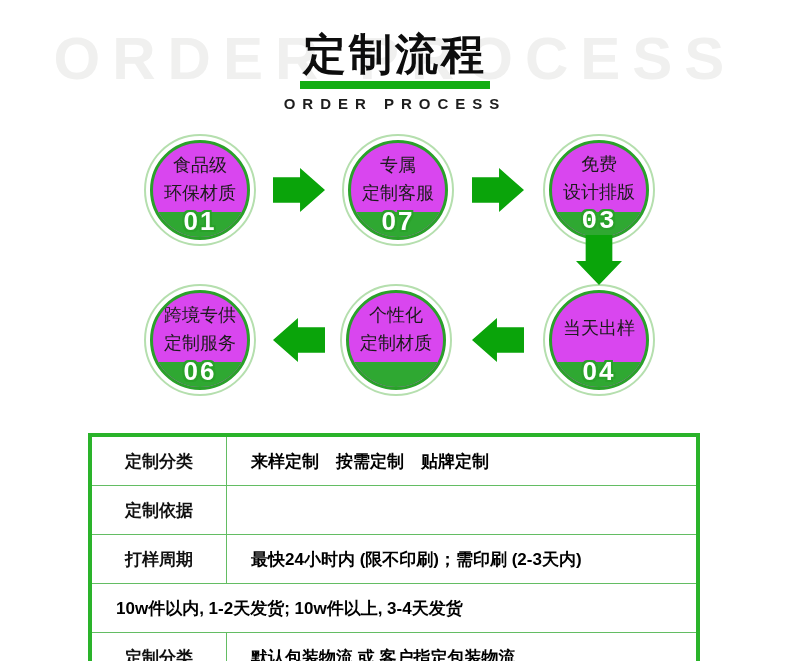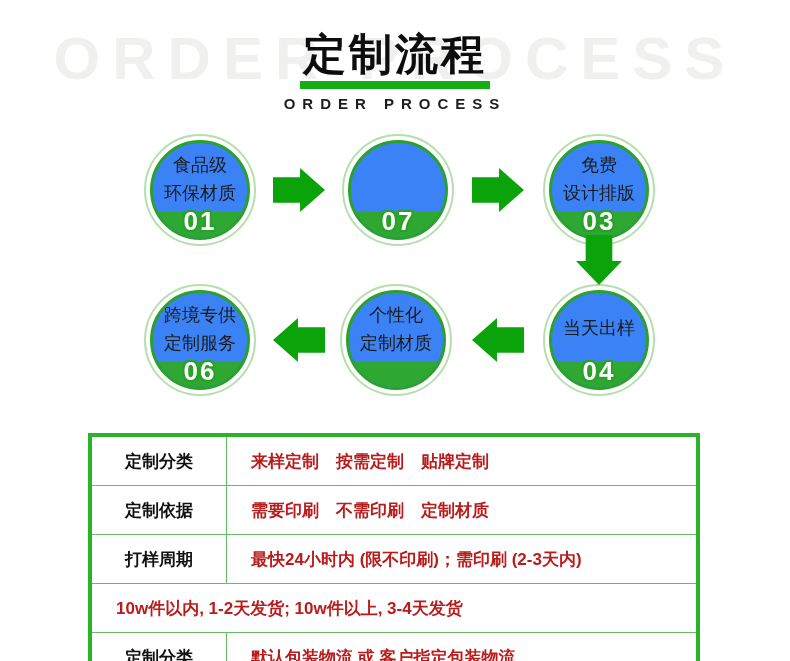--- a/index.html
+++ b/index.html
@@ -41,21 +41,21 @@
   }
 
   
   .step {
     position:absolute; width:112px; height:112px; border-radius:50%;
     border:2px solid var(--circle-ring); background:#fff;
     display:flex; align-items:center; justify-content:center; box-sizing:border-box;
   }
   .circle {
     width:100px; height:100px; border-radius:50%;
-    border:3px solid var(--circle-border); background:#3b82f6;
+    border:3px solid var(--circle-border); background:#d946ef;
     position:relative; overflow:hidden; box-sizing:border-box;
   }
   .lines {
     position:absolute; top:4px; left:0; right:0; bottom:26px;
     display:flex; flex-direction:column; align-items:center; justify-content:center;
     gap:1px; font-size:18px; line-height:1.45; font-weight:500; color:#1b1b1b;
     white-space:nowrap;
   }
   .chord {
     position:absolute; left:-3px; right:-3px; bottom:-3px; height:28px;
@@ -65,21 +65,21 @@
     position:absolute; left:0; right:0; bottom:3px; text-align:center;
     font-size:26px; font-weight:800; line-height:1; letter-spacing:2px; color:#ffffff;
     text-shadow:
       -2px -2px 0 var(--circle-border),  2px -2px 0 var(--circle-border),
       -2px  2px 0 var(--circle-border),  2px  2px 0 var(--circle-border),
       -2px  0   0 var(--circle-border),  2px  0   0 var(--circle-border),
        0   -2px 0 var(--circle-border),  0    2px 0 var(--circle-border);
   }
   .s1 { left:144px; top:116px; }
   .s2 { left:342px; top:116px; }
-  .s3 { left:543px; top:116px; }
+  .s3 { left:543px; top:116px;font-family:Liberation Mono, monospace; }
   .s4 { left:543px; top:266px; }
   .s5 { left:340px; top:266px; }
   .s6 { left:144px; top:266px; }
 
   
   .arrow { position:absolute; background:var(--green); }
   .arrow.right { width:52px; height:44px;
     clip-path:polygon(0 21%, 52% 21%, 52% 0, 100% 50%, 52% 100%, 52% 79%, 0 79%); }
   .arrow.left  { width:52px; height:44px;
     clip-path:polygon(100% 21%, 48% 21%, 48% 0, 0 50%, 48% 100%, 48% 79%, 100% 79%); }
@@ -99,21 +99,21 @@
   }
   .trow { flex:1; display:flex; align-items:stretch; }
   .trow + .trow { border-top:1px solid var(--table-line); }
   .tlabel {
     width:134px; flex:0 0 134px; display:flex; align-items:center; justify-content:center;
     font-size:17px; font-weight:700; color:#111;
     border-right:1px solid var(--table-line);
   }
   .tvalue {
     flex:1; display:flex; align-items:center; padding-left:24px;
-    font-size:17px; font-weight:700; color:#b91c1c; white-space:pre-wrap;
+    font-size:17px; font-weight:700; color:#000000; white-space:pre-wrap;
   }
 </style>
 </head>
 <body>
 
 <div class="stage">
 
   <div>
     <div class="watermark">ORDER PROCESS</div>
     <h1 class="title">定制流程</h1>
@@ -127,20 +127,24 @@
         <span>食品级</span>
         <span>环保材质</span>
       </div>
       <div class="chord"></div>
       <div class="num">01</div>
     </div>
   </div>
 
   <div class="step s2">
     <div class="circle">
+      <div class="lines">
+        <span>专属</span>
+        <span>定制客服</span>
+      </div>
       <div class="chord"></div>
       <div class="num">07</div>
     </div>
   </div>
 
   <div class="step s3">
     <div class="circle">
       <div class="lines">
         <span>免费</span>
         <span>设计排版</span>
@@ -188,21 +192,20 @@
   <div class="arrow left  a4"></div>
   <div class="arrow left  a5"></div>
 
   <div class="spec-table">
     <div class="trow">
       <div class="tlabel">定制分类</div>
       <div class="tvalue">来样定制　按需定制　贴牌定制</div>
     </div>
     <div class="trow">
       <div class="tlabel">定制依据</div>
-      <div class="tvalue">需要印刷　不需印刷　定制材质</div>
     </div>
     <div class="trow">
       <div class="tlabel">打样周期</div>
       <div class="tvalue">最快24小时内 (限不印刷)；需印刷 (2-3天内)</div>
     </div>
     <div class="trow">
       <div class="tvalue">10w件以内, 1-2天发货; 10w件以上, 3-4天发货</div>
     </div>
     <div class="trow">
       <div class="tlabel">定制分类</div>

